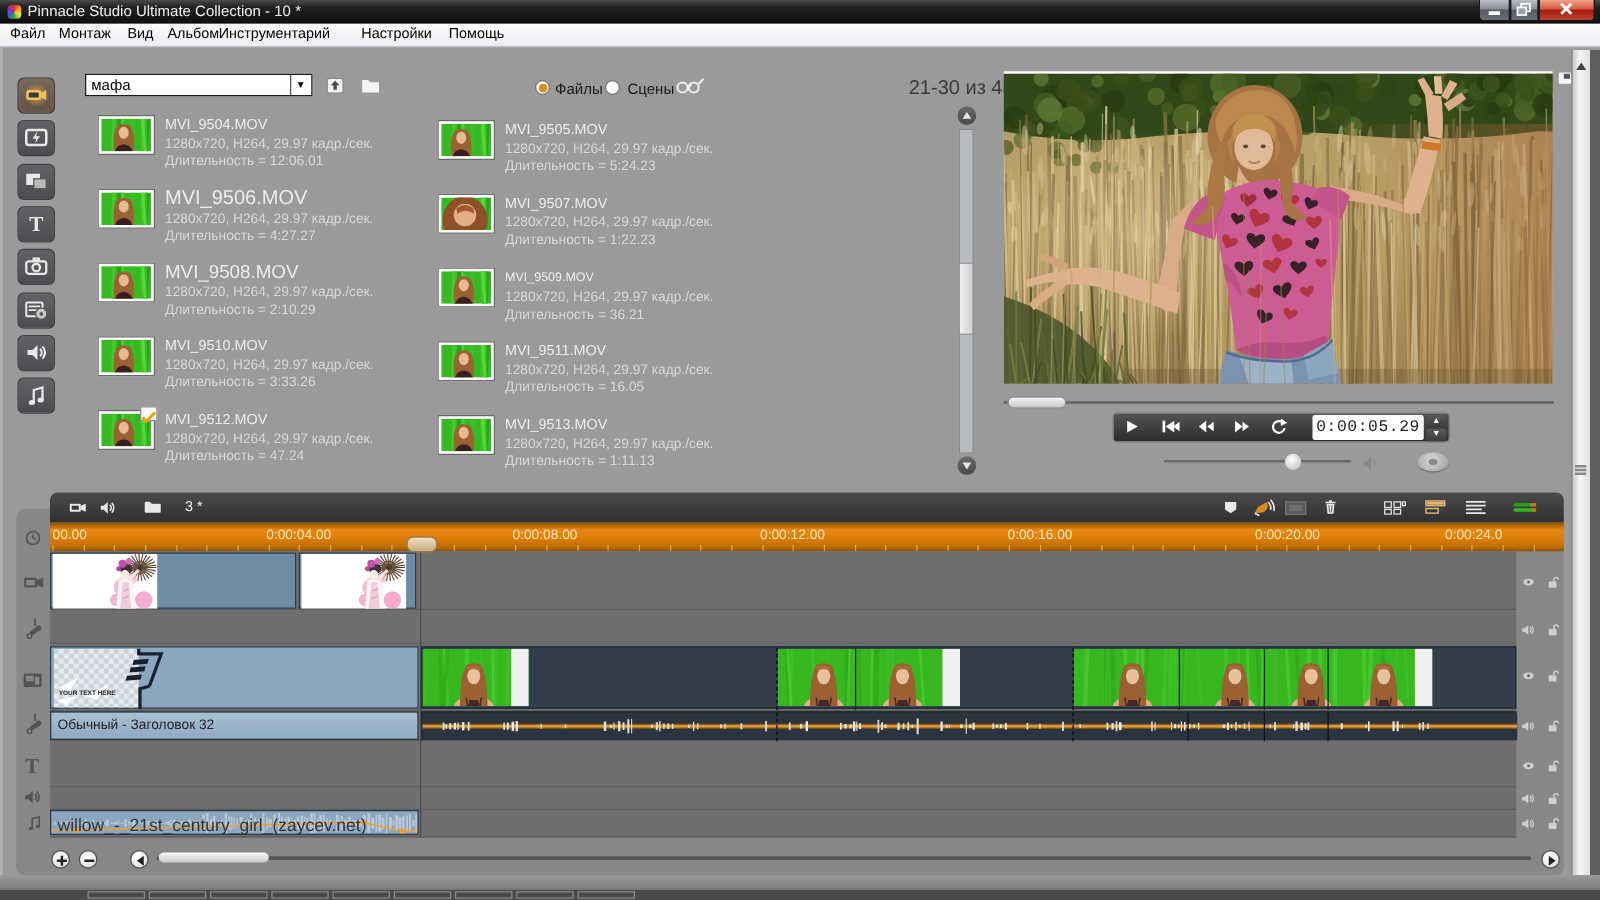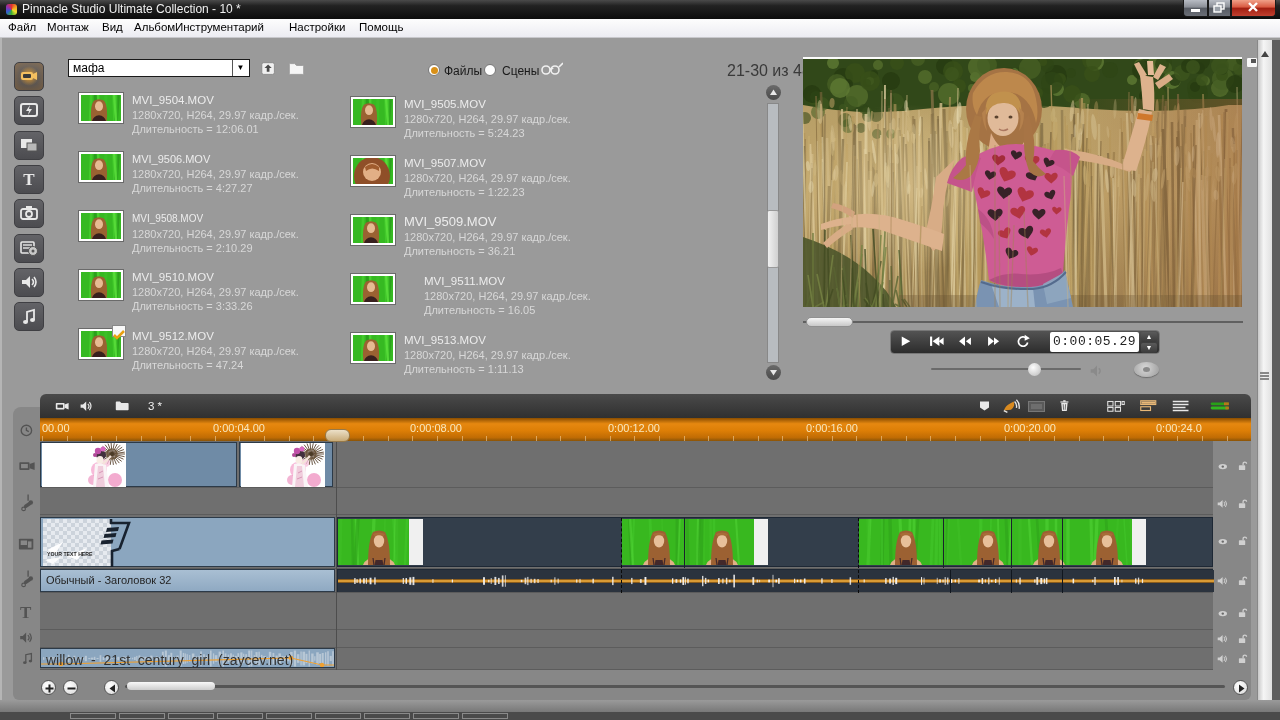--- a/index.html
+++ b/index.html
@@ -156,40 +156,40 @@
         <path d="M37 0 L35 26" stroke="#27961a" stroke-width="3.7" opacity="0.7" fill="none"></path>
         <path d="M11 0 L10 26" stroke="#3cc228" stroke-width="3.7" opacity="0.7" fill="none"></path>
         <path d="M35 0 L35 26" stroke="#46cf2e" stroke-width="2.7" opacity="0.7" fill="none"></path>
         <path d="M10 0 L9 26" stroke="#46cf2e" stroke-width="2.5" opacity="0.7" fill="none"></path>
         <path d="M33 0 L35 26" stroke="#5fe23f" stroke-width="2.2" opacity="0.7" fill="none"></path>
         <path d="M10.3 26 Q8.8 10.9 12.8 5.7 Q18.0 2.6 23.2 5.7 Q27.2 10.9 25.7 26 Z" fill="#9a6232"></path>
         <ellipse cx="18.0" cy="11.2" rx="4.0" ry="4.9" fill="#e6bb92"></ellipse>
         <path d="M11.0 26 Q12.5 20.8 18.0 20.3 Q23.5 20.8 25.0 26 Z" fill="#38201e"></path>
       </svg>
     </div>
-    <div class="abs albtext" style="left:132px;top:152px"><span style="color:#ececec;font-size:11px">MVI_9506.MOV</span><br>1280x720, H264, 29.97 кадр./сек.<br>Длительность = 4:27.27</div>
+    <div class="abs albtext" style="left:132px;top:152px"><span style="color:#ececec;font-size:16px">MVI_9506.MOV</span><br>1280x720, H264, 29.97 кадр./сек.<br>Длительность = 4:27.27</div>
     <div class="abs albthumb" style="left:78px;top:210px">
       <svg width="40" height="26" viewBox="0 0 40 26" preserveAspectRatio="none">
         <rect width="40" height="26" fill="#36b922"></rect>
         <path d="M17 0 L17 26" stroke="#5fe23f" stroke-width="2.2" opacity="0.7" fill="none"></path>
         <path d="M25 0 L24 26" stroke="#3cc228" stroke-width="3.2" opacity="0.7" fill="none"></path>
         <path d="M33 0 L34 26" stroke="#46cf2e" stroke-width="3.7" opacity="0.7" fill="none"></path>
         <path d="M14 0 L16 26" stroke="#27961a" stroke-width="3.9" opacity="0.7" fill="none"></path>
         <path d="M17 0 L19 26" stroke="#46cf2e" stroke-width="2.8" opacity="0.7" fill="none"></path>
         <path d="M37 0 L35 26" stroke="#27961a" stroke-width="3.7" opacity="0.7" fill="none"></path>
         <path d="M11 0 L10 26" stroke="#3cc228" stroke-width="3.7" opacity="0.7" fill="none"></path>
         <path d="M35 0 L35 26" stroke="#46cf2e" stroke-width="2.7" opacity="0.7" fill="none"></path>
         <path d="M10 0 L9 26" stroke="#46cf2e" stroke-width="2.5" opacity="0.7" fill="none"></path>
         <path d="M33 0 L35 26" stroke="#5fe23f" stroke-width="2.2" opacity="0.7" fill="none"></path>
         <path d="M10.3 26 Q8.8 10.9 12.8 5.7 Q18.0 2.6 23.2 5.7 Q27.2 10.9 25.7 26 Z" fill="#9a6232"></path>
         <ellipse cx="18.0" cy="11.2" rx="4.0" ry="4.9" fill="#e6bb92"></ellipse>
         <path d="M11.0 26 Q12.5 20.8 18.0 20.3 Q23.5 20.8 25.0 26 Z" fill="#38201e"></path>
       </svg>
     </div>
-    <div class="abs albtext" style="left:132px;top:211px"><span style="color:#ececec;font-size:10px">MVI_9508.MOV</span><br>1280x720, H264, 29.97 кадр./сек.<br>Длительность = 2:10.29</div>
+    <div class="abs albtext" style="left:132px;top:211px"><span style="color:#ececec;font-size:15px">MVI_9508.MOV</span><br>1280x720, H264, 29.97 кадр./сек.<br>Длительность = 2:10.29</div>
     <div class="abs albthumb" style="left:78px;top:269px">
       <svg width="40" height="26" viewBox="0 0 40 26" preserveAspectRatio="none">
         <rect width="40" height="26" fill="#36b922"></rect>
         <path d="M17 0 L17 26" stroke="#5fe23f" stroke-width="2.2" opacity="0.7" fill="none"></path>
         <path d="M25 0 L24 26" stroke="#3cc228" stroke-width="3.2" opacity="0.7" fill="none"></path>
         <path d="M33 0 L34 26" stroke="#46cf2e" stroke-width="3.7" opacity="0.7" fill="none"></path>
         <path d="M14 0 L16 26" stroke="#27961a" stroke-width="3.9" opacity="0.7" fill="none"></path>
         <path d="M17 0 L19 26" stroke="#46cf2e" stroke-width="2.8" opacity="0.7" fill="none"></path>
         <path d="M37 0 L35 26" stroke="#27961a" stroke-width="3.7" opacity="0.7" fill="none"></path>
         <path d="M11 0 L10 26" stroke="#3cc228" stroke-width="3.7" opacity="0.7" fill="none"></path>
@@ -273,40 +273,40 @@
         <path d="M37 0 L35 26" stroke="#27961a" stroke-width="3.7" opacity="0.7" fill="none"></path>
         <path d="M11 0 L10 26" stroke="#3cc228" stroke-width="3.7" opacity="0.7" fill="none"></path>
         <path d="M35 0 L35 26" stroke="#46cf2e" stroke-width="2.7" opacity="0.7" fill="none"></path>
         <path d="M10 0 L9 26" stroke="#46cf2e" stroke-width="2.5" opacity="0.7" fill="none"></path>
         <path d="M33 0 L35 26" stroke="#5fe23f" stroke-width="2.2" opacity="0.7" fill="none"></path>
         <path d="M10.3 26 Q8.8 10.9 12.8 5.7 Q18.0 2.6 23.2 5.7 Q27.2 10.9 25.7 26 Z" fill="#9a6232"></path>
         <ellipse cx="18.0" cy="11.2" rx="4.0" ry="4.9" fill="#e6bb92"></ellipse>
         <path d="M11.0 26 Q12.5 20.8 18.0 20.3 Q23.5 20.8 25.0 26 Z" fill="#38201e"></path>
       </svg>
     </div>
-    <div class="abs albtext" style="left:404px;top:215px"><span style="color:#ececec;font-size:13px">MVI_9509.MOV</span><br>1280x720, H264, 29.97 кадр./сек.<br>Длительность = 36.21</div>
+    <div class="abs albtext" style="left:404px;top:215px"><span style="color:#ececec;font-size:10px">MVI_9509.MOV</span><br>1280x720, H264, 29.97 кадр./сек.<br>Длительность = 36.21</div>
     <div class="abs albthumb" style="left:350px;top:273px">
       <svg width="40" height="26" viewBox="0 0 40 26" preserveAspectRatio="none">
         <rect width="40" height="26" fill="#36b922"></rect>
         <path d="M17 0 L17 26" stroke="#5fe23f" stroke-width="2.2" opacity="0.7" fill="none"></path>
         <path d="M25 0 L24 26" stroke="#3cc228" stroke-width="3.2" opacity="0.7" fill="none"></path>
         <path d="M33 0 L34 26" stroke="#46cf2e" stroke-width="3.7" opacity="0.7" fill="none"></path>
         <path d="M14 0 L16 26" stroke="#27961a" stroke-width="3.9" opacity="0.7" fill="none"></path>
         <path d="M17 0 L19 26" stroke="#46cf2e" stroke-width="2.8" opacity="0.7" fill="none"></path>
         <path d="M37 0 L35 26" stroke="#27961a" stroke-width="3.7" opacity="0.7" fill="none"></path>
         <path d="M11 0 L10 26" stroke="#3cc228" stroke-width="3.7" opacity="0.7" fill="none"></path>
         <path d="M35 0 L35 26" stroke="#46cf2e" stroke-width="2.7" opacity="0.7" fill="none"></path>
         <path d="M10 0 L9 26" stroke="#46cf2e" stroke-width="2.5" opacity="0.7" fill="none"></path>
         <path d="M33 0 L35 26" stroke="#5fe23f" stroke-width="2.2" opacity="0.7" fill="none"></path>
         <path d="M10.3 26 Q8.8 10.9 12.8 5.7 Q18.0 2.6 23.2 5.7 Q27.2 10.9 25.7 26 Z" fill="#9a6232"></path>
         <ellipse cx="18.0" cy="11.2" rx="4.0" ry="4.9" fill="#e6bb92"></ellipse>
         <path d="M11.0 26 Q12.5 20.8 18.0 20.3 Q23.5 20.8 25.0 26 Z" fill="#38201e"></path>
       </svg>
     </div>
-    <div class="abs albtext" style="left:424px;top:274px"><span style="color:#ececec;font-size:11.5px">MVI_9511.MOV</span><br>1280x720, H264, 29.97 кадр./сек.<br>Длительность = 16.05</div>
+    <div class="abs albtext" style="left:404px;top:274px"><span style="color:#ececec;font-size:11.5px">MVI_9511.MOV</span><br>1280x720, H264, 29.97 кадр./сек.<br>Длительность = 16.05</div>
     <div class="abs albthumb" style="left:350px;top:332px">
       <svg width="40" height="26" viewBox="0 0 40 26" preserveAspectRatio="none">
         <rect width="40" height="26" fill="#36b922"></rect>
         <path d="M17 0 L17 26" stroke="#5fe23f" stroke-width="2.2" opacity="0.7" fill="none"></path>
         <path d="M25 0 L24 26" stroke="#3cc228" stroke-width="3.2" opacity="0.7" fill="none"></path>
         <path d="M33 0 L34 26" stroke="#46cf2e" stroke-width="3.7" opacity="0.7" fill="none"></path>
         <path d="M14 0 L16 26" stroke="#27961a" stroke-width="3.9" opacity="0.7" fill="none"></path>
         <path d="M17 0 L19 26" stroke="#46cf2e" stroke-width="2.8" opacity="0.7" fill="none"></path>
         <path d="M37 0 L35 26" stroke="#27961a" stroke-width="3.7" opacity="0.7" fill="none"></path>
         <path d="M11 0 L10 26" stroke="#3cc228" stroke-width="3.7" opacity="0.7" fill="none"></path>

